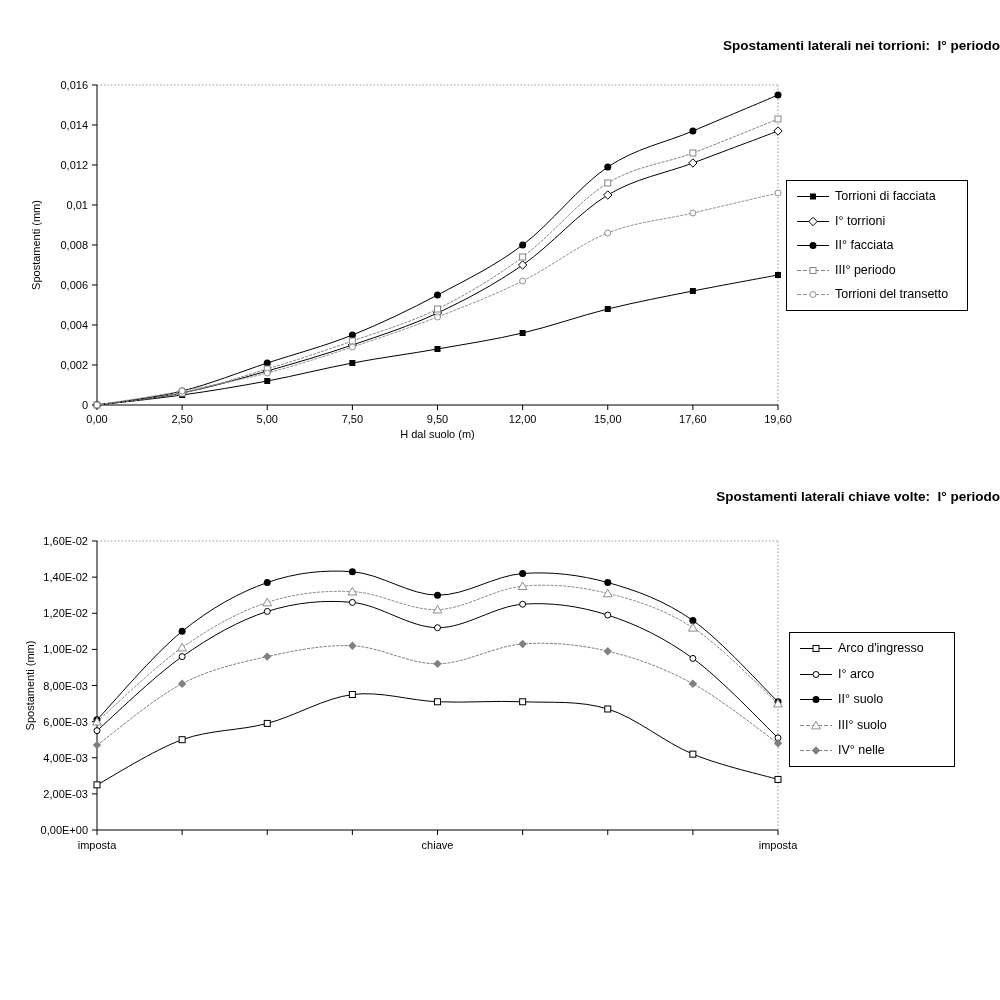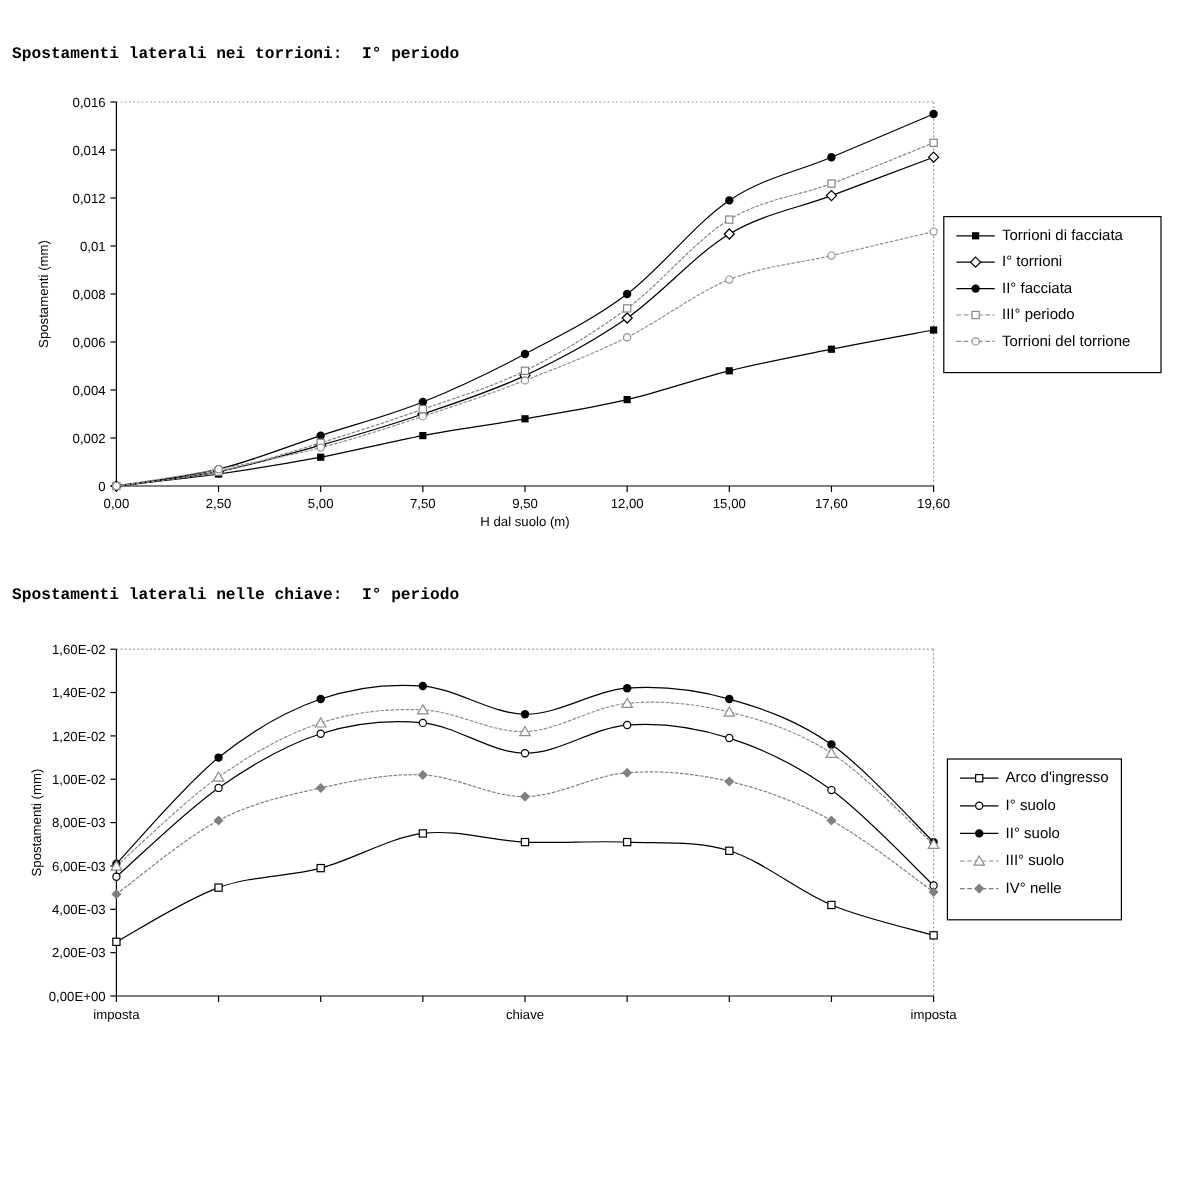--- a/index.html
+++ b/index.html
@@ -1,28 +1,28 @@
 <!DOCTYPE html>
 <html><head>
 <meta charset="utf-8">
 <style>
   html,body{margin:0;padding:0;background:#fff;}
   .page{position:relative;width:1000px;height:1000px;background:#fff;
         font-family:"Liberation Sans",sans-serif;color:#000;overflow:hidden;}
   #plots{position:absolute;left:0;top:0;width:1000px;height:1000px;}
   #plots text{font-size:11px;fill:#000;font-family:"Liberation Sans",sans-serif;}
-  .chart-title{position:absolute;left:10px;width:990px;text-align:left;
-               font-size:13.5px;font-weight:bold;white-space:pre;font-family:Liberation Mono, monospace;}
+  .chart-title{position:absolute;left:10px;width:990px;text-align:right;
+               font-size:13.5px;font-weight:bold;white-space:pre;}
   #title-torrioni{top:38px;}
   #title-volte{top:489px;}
   .legend{position:absolute;box-sizing:border-box;border:1px solid #000;background:#fff;
           display:flex;flex-direction:column;justify-content:space-between;
-          padding:9px 4px 19px 9px;font-size:12.5px;}
+          padding:9px 4px 9px 9px;font-size:12.5px;}
   #legend-torrioni{left:786px;top:180px;width:182px;height:131px;}
-  #legend-volte{left:789px;top:632px;width:146px;height:135px;}
+  #legend-volte{left:789px;top:632px;width:166px;height:135px;}
   .legend-item{display:flex;align-items:center;gap:5px;white-space:nowrap;}
   .legend-marker{display:inline-block;width:34px;height:13px;flex:0 0 34px;}
   .legend-label{line-height:13px;}
 </style>
 </head>
 <body>
 
 <div class="page">
 
   <svg id="plots" xmlns="http://www.w3.org/2000/svg" viewBox="0 0 1000 1000">
@@ -224,21 +224,21 @@
           <path d="M522.625 639.7562499999999L526.825 643.95625L522.625 648.15625L518.425 643.95625Z" fill="#808080"></path>
           <path d="M607.75 646.9812499999999L611.95 651.18125L607.75 655.38125L603.55 651.18125Z" fill="#808080"></path>
           <path d="M692.875 679.49375L697.075 683.69375L692.875 687.8937500000001L688.675 683.69375Z" fill="#808080"></path>
           <path d="M778 739.0999999999999L782.2 743.3L778 747.5L773.8 743.3Z" fill="#808080"></path>
         </g>
       </g>
     </svg>
 
   <div class="chart-title" id="title-torrioni">Spostamenti laterali nei torrioni:  I° periodo</div>
 
-  <div class="chart-title" id="title-volte">Spostamenti laterali nelle chiave:  I° periodo</div>
+  <div class="chart-title" id="title-volte">Spostamenti laterali chiave volte:  I° periodo</div>
 
   <div class="legend" id="legend-torrioni">
     <div class="legend-item">
       <span class="legend-marker"><svg width="34" height="13">
             <line x1="1" y1="6.5" x2="33" y2="6.5" stroke="#000000"></line>
             <rect x="14" y="3.5" width="6" height="6" fill="#000000"></rect>
           </svg></span>
       <span class="legend-label">Torrioni di facciata</span>
     </div>
     <div class="legend-item">
@@ -260,38 +260,38 @@
             <line x1="1" y1="6.5" x2="33" y2="6.5" stroke="#858585" stroke-dasharray="4 2"></line>
             <rect x="14" y="3.5" width="6" height="6" fill="#fff" stroke="#858585"></rect>
           </svg></span>
       <span class="legend-label">III° periodo</span>
     </div>
     <div class="legend-item">
       <span class="legend-marker"><svg width="34" height="13">
             <line x1="1" y1="6.5" x2="33" y2="6.5" stroke="#909090" stroke-dasharray="4 2"></line>
             <circle cx="17" cy="6.5" r="3" fill="#fff" stroke="#909090"></circle>
           </svg></span>
-      <span class="legend-label">Torrioni del torrione</span>
+      <span class="legend-label">Torrioni del transetto</span>
     </div>
   </div>
 
   <div class="legend" id="legend-volte">
     <div class="legend-item">
       <span class="legend-marker"><svg width="34" height="13">
             <line x1="1" y1="6.5" x2="33" y2="6.5" stroke="#000000"></line>
             <rect x="14" y="3.5" width="6" height="6" fill="#fff" stroke="#000000"></rect>
           </svg></span>
       <span class="legend-label">Arco d'ingresso</span>
     </div>
     <div class="legend-item">
       <span class="legend-marker"><svg width="34" height="13">
             <line x1="1" y1="6.5" x2="33" y2="6.5" stroke="#000000"></line>
             <circle cx="17" cy="6.5" r="3" fill="#fff" stroke="#000000"></circle>
           </svg></span>
-      <span class="legend-label">I° suolo</span>
+      <span class="legend-label">I° arco</span>
     </div>
     <div class="legend-item">
       <span class="legend-marker"><svg width="34" height="13">
             <line x1="1" y1="6.5" x2="33" y2="6.5" stroke="#000000"></line>
             <circle cx="17" cy="6.5" r="3.5" fill="#000000"></circle>
           </svg></span>
       <span class="legend-label">II° suolo</span>
     </div>
     <div class="legend-item">
       <span class="legend-marker"><svg width="34" height="13">

